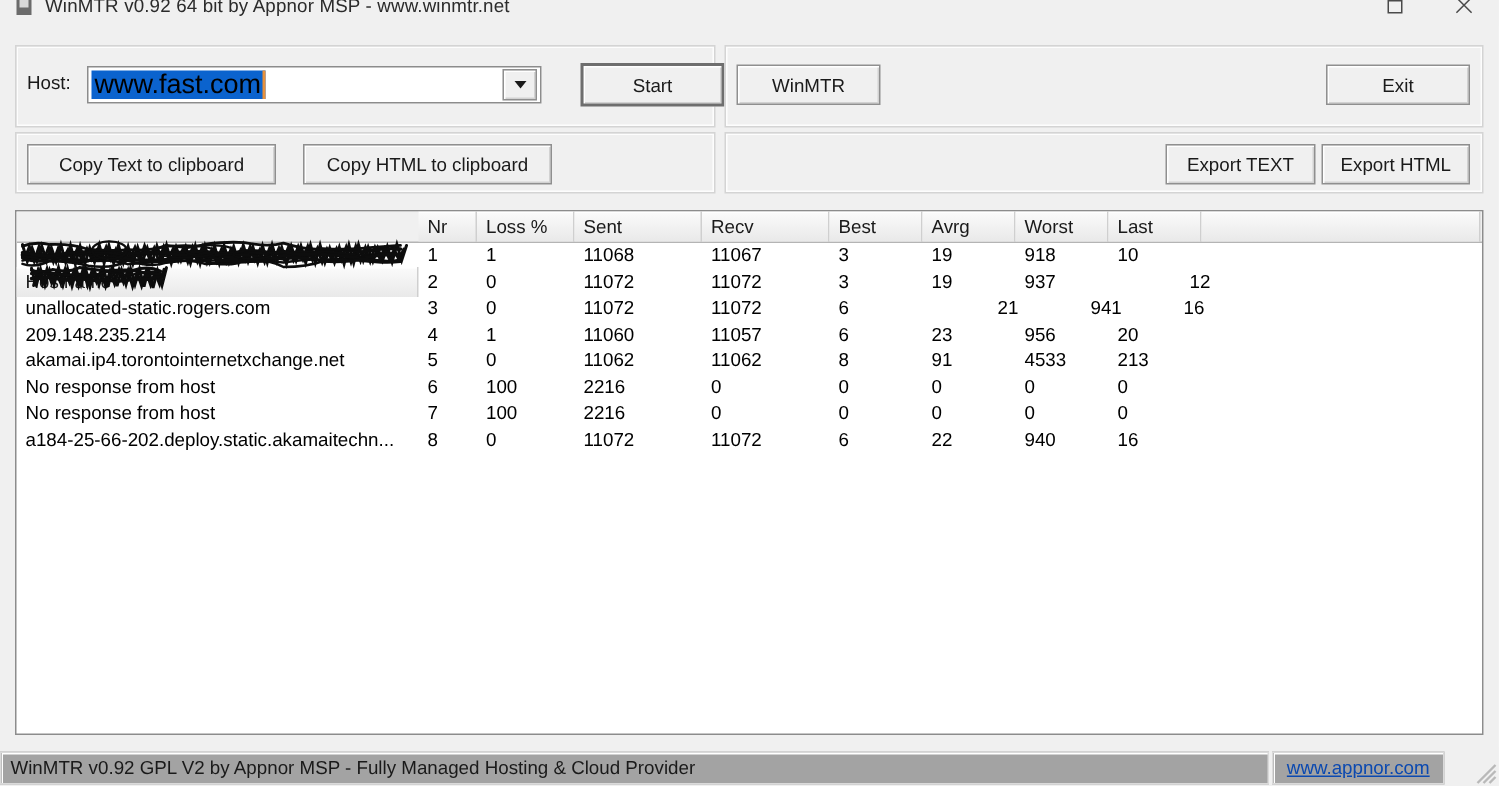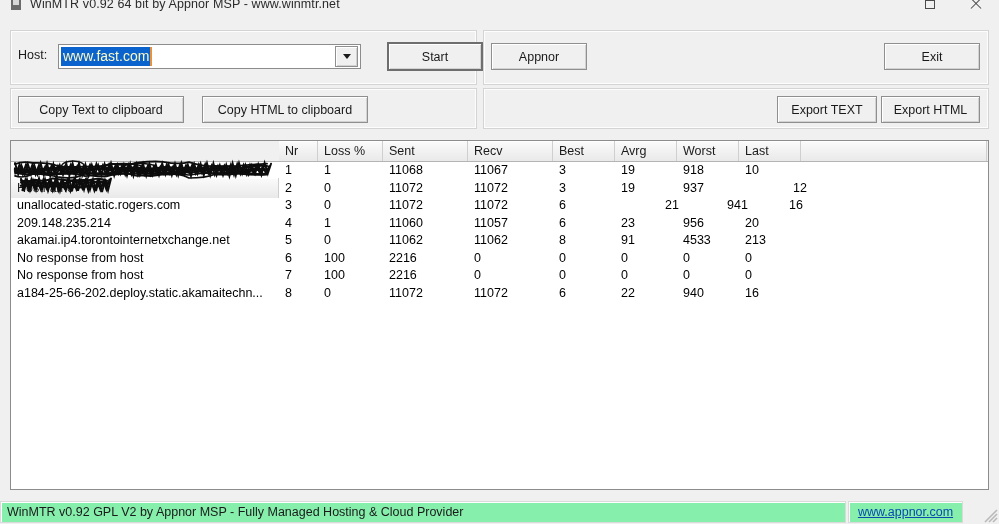--- a/index.html
+++ b/index.html
@@ -116,22 +116,22 @@
     display: flex; align-items: center;
   }
   .combo-text-wrap {
     flex: 1; height: 100%;
     display: flex; align-items: center;
     padding-left: 2px;
     overflow: hidden;
   }
   .combo-sel {
     background: #0b63ce;
-    color: #fef9c3;
-    font-size: 14px;
+    color: #000000;
+    font-size: 18px;
     line-height: 17px;
     padding: 1px 1px 1px 2px;
     border-right: 2px solid #e8913c;
     white-space: nowrap;
   }
   .combo-arrow {
     width: 23px; height: 21px;
     margin-right: 2px;
     background: #f0f0f0;
     border: 1px solid #8f8f8f;
@@ -224,21 +224,21 @@
   }
   .sb-cell {
     height: 22px;
     margin-top: 2px;
     border: 1px solid #dadada;
     box-shadow: inset 1px 1px 0 #ffffff;
     display: flex; align-items: center;
     font-size: 12.5px;
     color: #1a1a1a;
     padding-left: 6px;
-    background: #86efac;
+    background: #a3a3a3;
     white-space: nowrap;
   }
   #sb-main { width: 846px; }
   #sb-link {
     width: 115px; margin-left: 2px;
     justify-content: center; padding-left: 0;
   }
   #sb-link a {
     color: #0b49b0;
     text-decoration: underline;
@@ -279,21 +279,21 @@
       <span class="combo-sel">www.fast.com</span>
     </div>
     <div class="combo-arrow">
       <span class="caret-down"></span>
     </div>
   </div>
 
   <div class="btn focused" id="btn-start">Start</div>
 
   <div class="panel" id="panel-opt"></div>
-  <div class="btn" id="btn-options">Appnor</div>
+  <div class="btn" id="btn-options">WinMTR</div>
   <div class="btn" id="btn-exit">Exit</div>
 
   <div class="panel" id="panel-copy"></div>
   <div class="btn" id="btn-copyhtml">Copy HTML to clipboard</div>
   <div class="btn" id="btn-copytext">Copy Text to clipboard</div>
 
   <div class="panel" id="panel-export"></div>
   <div class="btn" id="btn-exporthtml">Export HTML</div>
   <div class="btn" id="btn-exporttext">Export TEXT</div>
 

